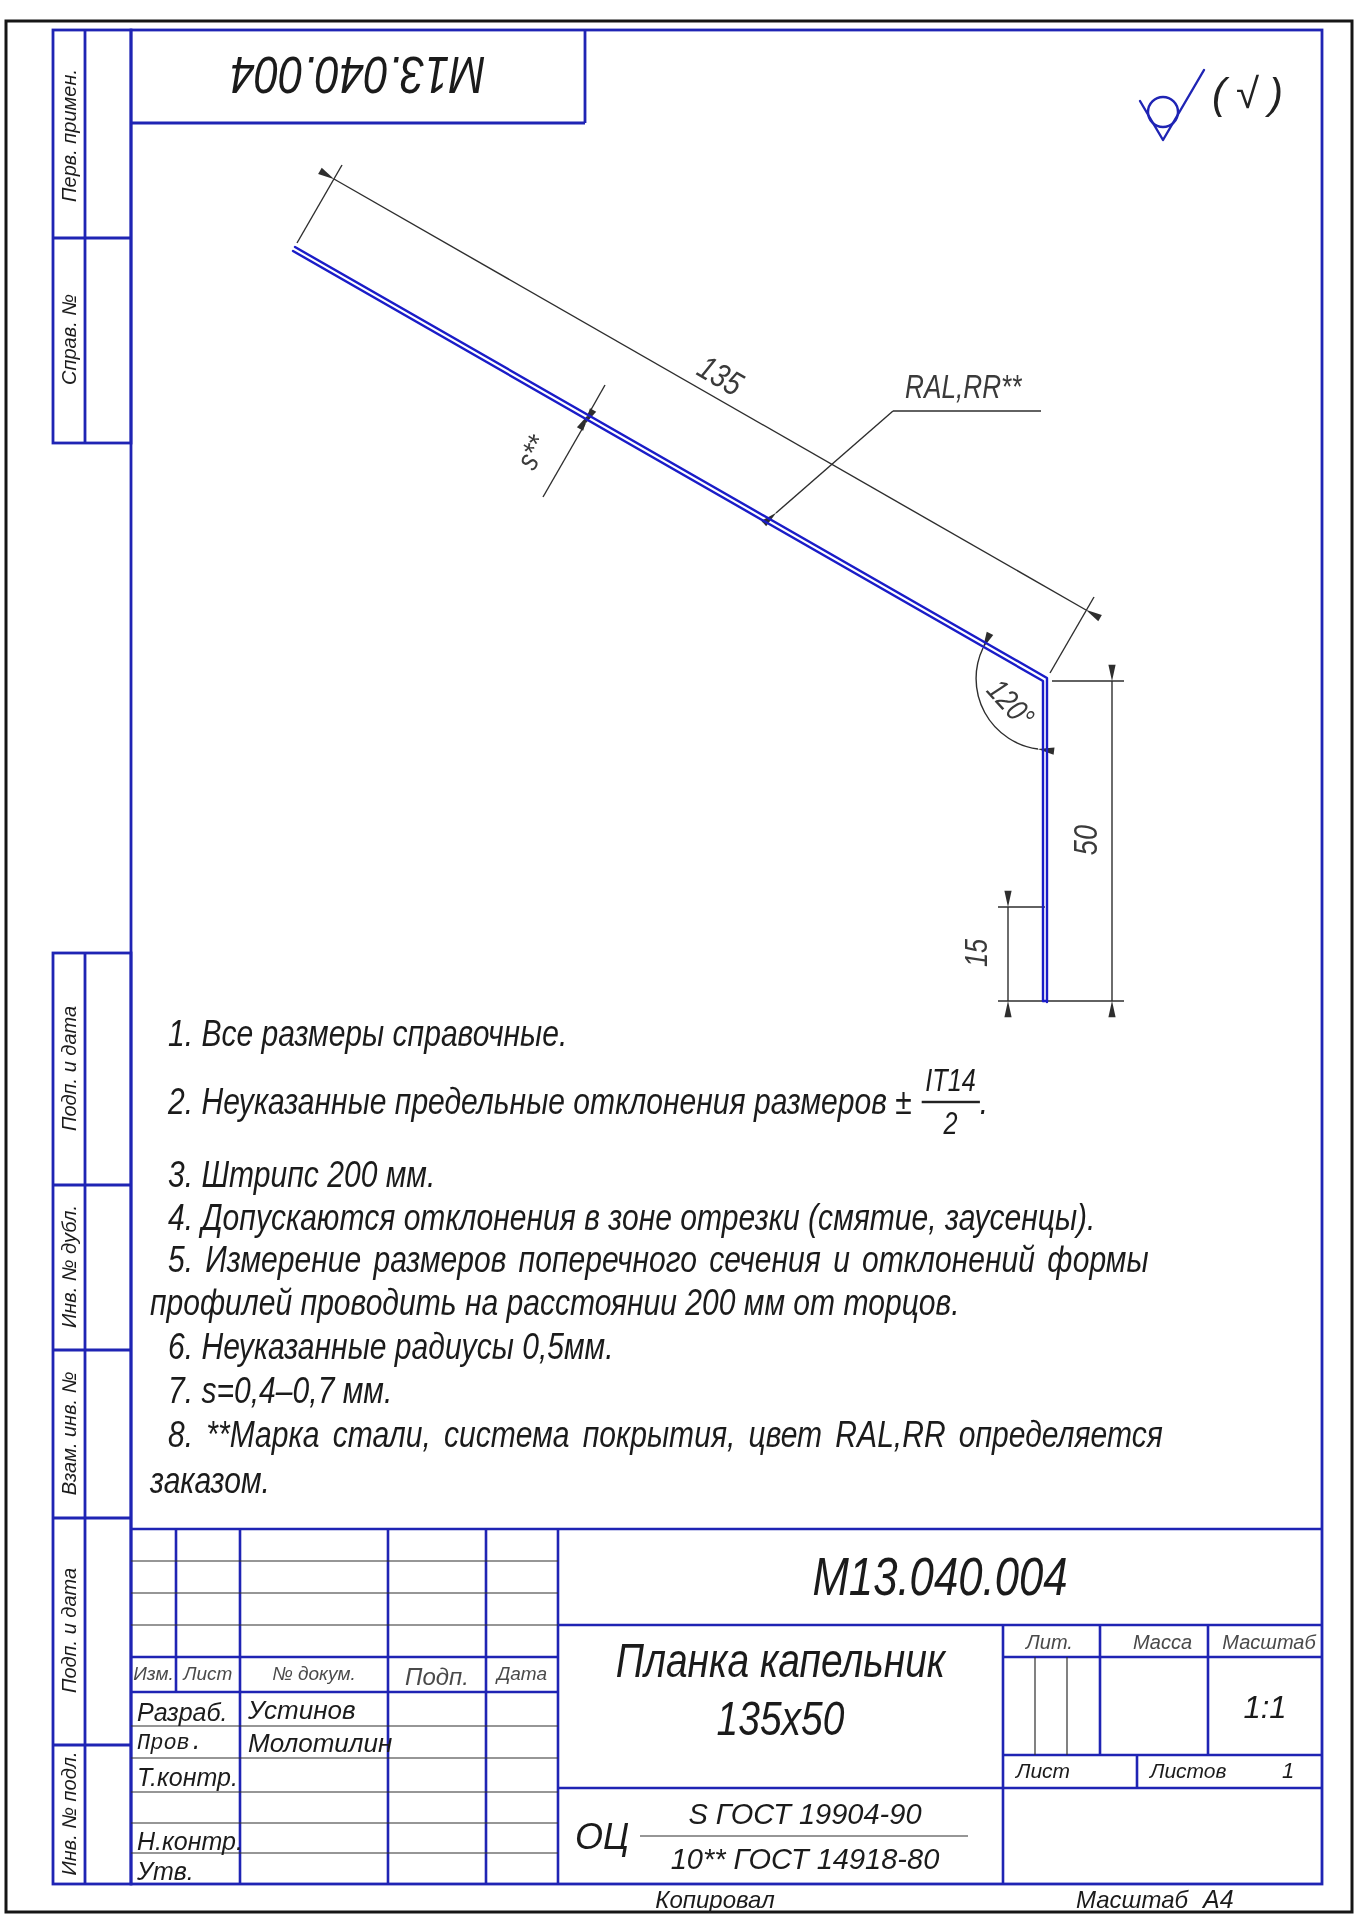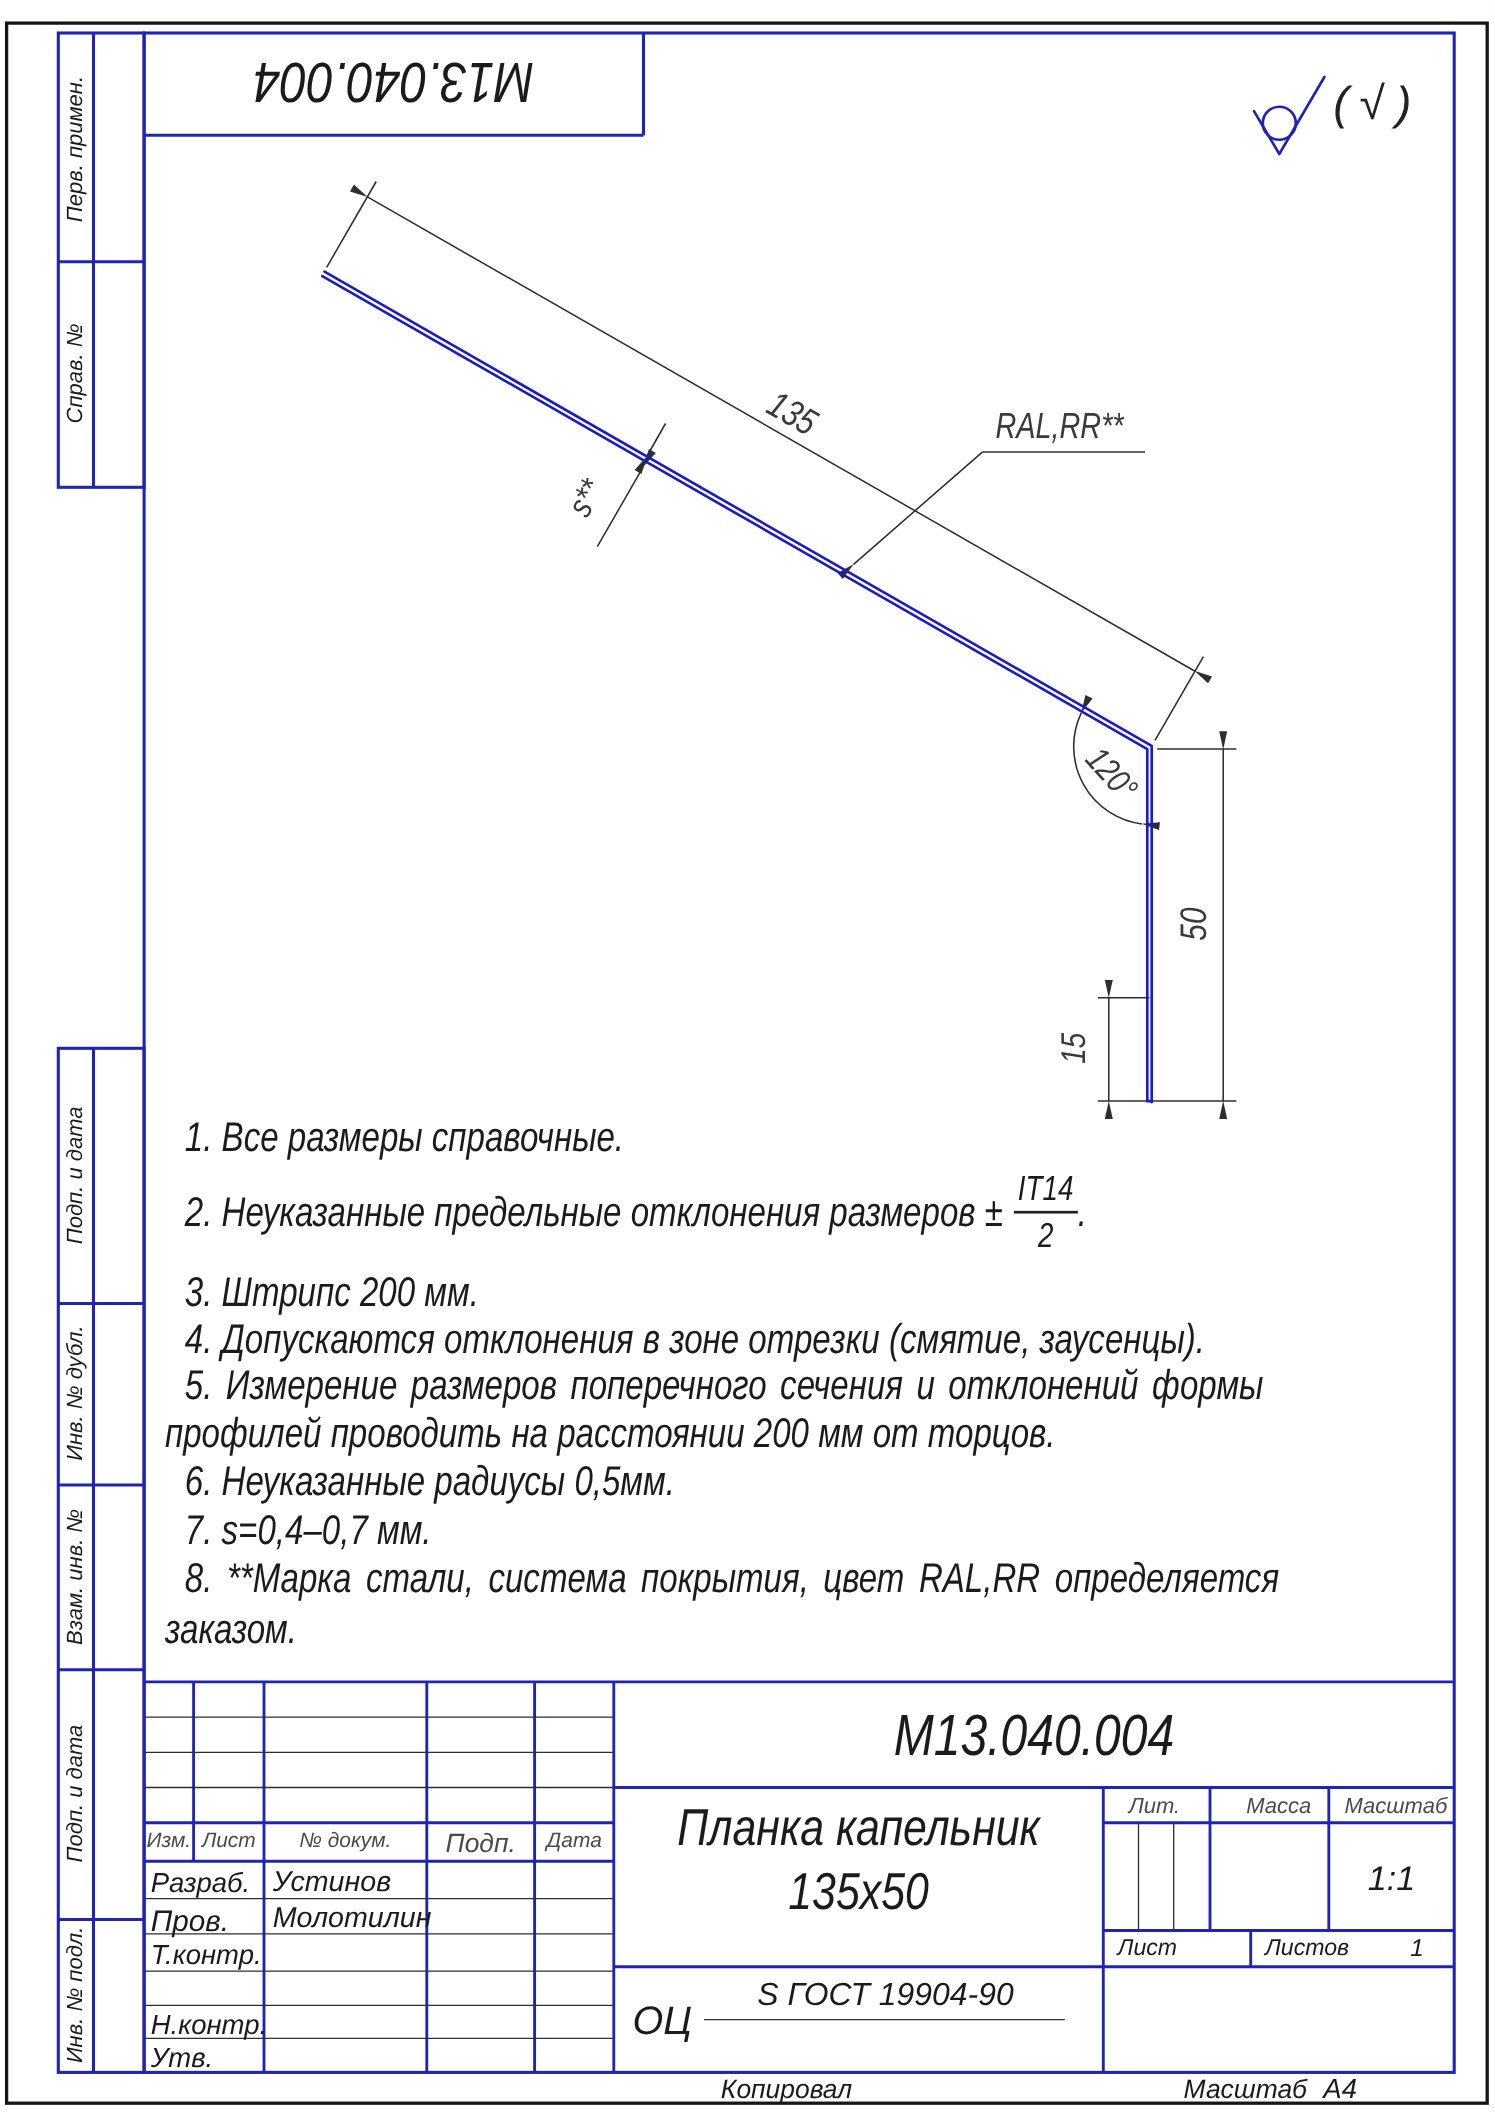--- a/index.html
+++ b/index.html
@@ -156,29 +156,30 @@
   <div class="t gost" style="left:168px;top:1373px;font-size:31px;">7.  s=0,4–0,7 мм.</div>
   <div class="t gost" style="left:168px;top:1417px;font-size:31px;word-spacing:5px;">8.  **Марка стали,  система покрытия,  цвет  RAL,RR  определяется</div>
   <div class="t gost" style="left:150px;top:1463px;font-size:31px;">заказом.</div>
 
   <div class="t c gostc" style="left:558px;top:1551px;width:764px;font-size:46px;transform:scale(0.95,1.15);">М13.040.004</div>
   <div class="t c gostc" style="left:558px;top:1638px;width:445px;font-size:41px;transform:scale(0.95,1.15);">Планка капельник</div>
   <div class="t c gostc" style="left:558px;top:1696px;width:445px;font-size:41px;transform:scale(0.95,1.15);">135x50</div>
 
   <div class="t" style="left:575px;top:1816px;font-size:36px;">ОЦ</div>
   <div class="t c" style="left:640px;top:1798px;width:330px;font-size:29px;">S ГОСТ 19904-90</div>
+  <div class="t c" style="left:640px;top:1843px;width:330px;font-size:29px;">10** ГОСТ 14918-80</div>
 
   <div class="t c hdr" style="left:131px;top:1663px;width:45px;font-size:19px;">Изм.</div>
   <div class="t c hdr" style="left:176px;top:1663px;width:64px;font-size:19px;">Лист</div>
   <div class="t c hdr" style="left:240px;top:1663px;width:148px;font-size:19px;">№ докум.</div>
   <div class="t c hdr" style="left:388px;top:1663px;width:98px;font-size:24px;">Подп.</div>
   <div class="t c hdr" style="left:486px;top:1663px;width:72px;font-size:19px;">Дата</div>
 
   <div class="t" style="left:137px;top:1698px;font-size:25px;">Разраб.</div>
-  <div class="t" style="left:137px;top:1731px;font-size:27px;">Пров.</div>
+  <div class="t" style="left:137px;top:1731px;font-size:22px;font-family:Liberation Mono, monospace;">Пров.</div>
   <div class="t" style="left:137px;top:1763px;font-size:25px;">Т.контр.</div>
   <div class="t" style="left:137px;top:1827px;font-size:25px;">Н.контр.</div>
   <div class="t" style="left:137px;top:1857px;font-size:25px;">Утв.</div>
 
   <div class="t" style="left:248px;top:1696px;font-size:26px;">Устинов</div>
   <div class="t" style="left:248px;top:1729px;font-size:26px;">Молотилин</div>
 
   <div class="t c hdr" style="left:1003px;top:1631px;width:93px;font-size:20px;">Лит.</div>
   <div class="t c hdr" style="left:1100px;top:1631px;width:125px;font-size:20px;">Масса</div>
   <div class="t c hdr" style="left:1208px;top:1631px;width:122px;font-size:20px;">Масштаб</div>

